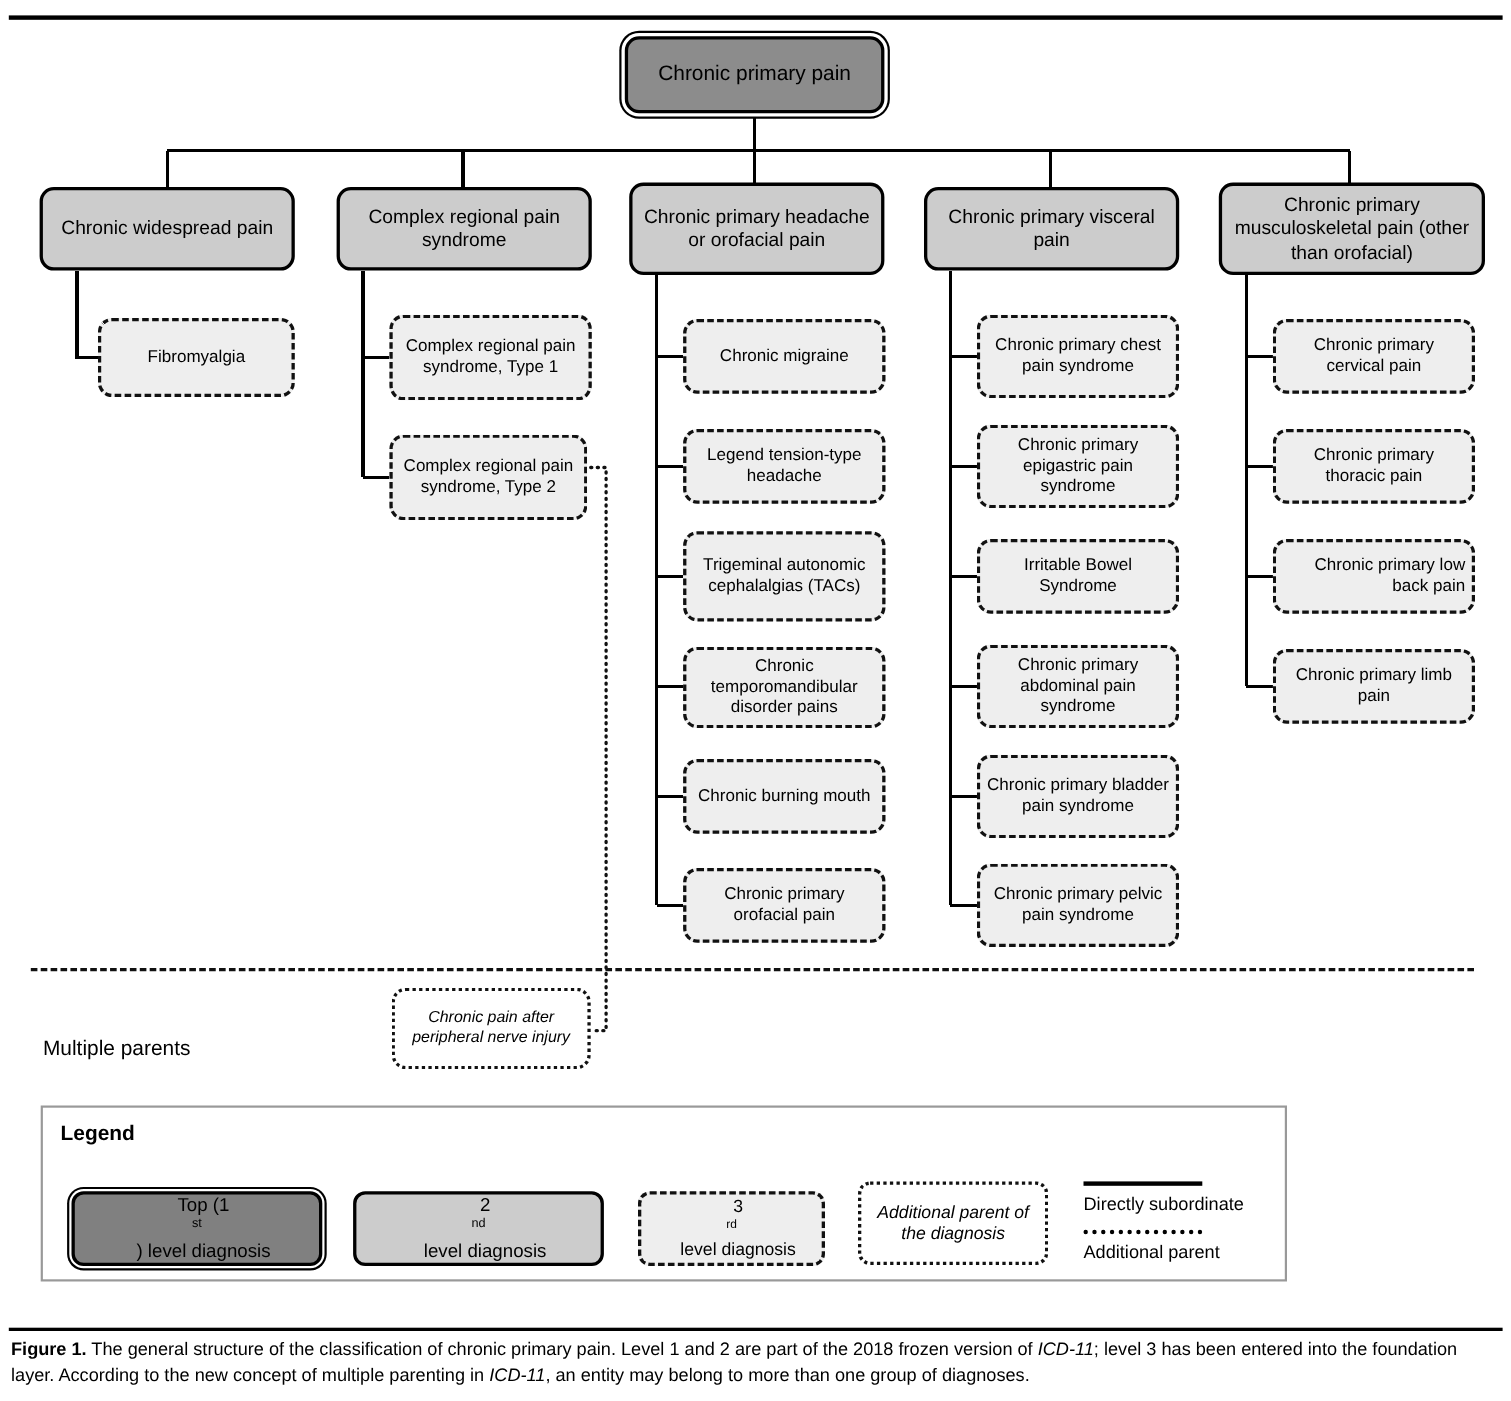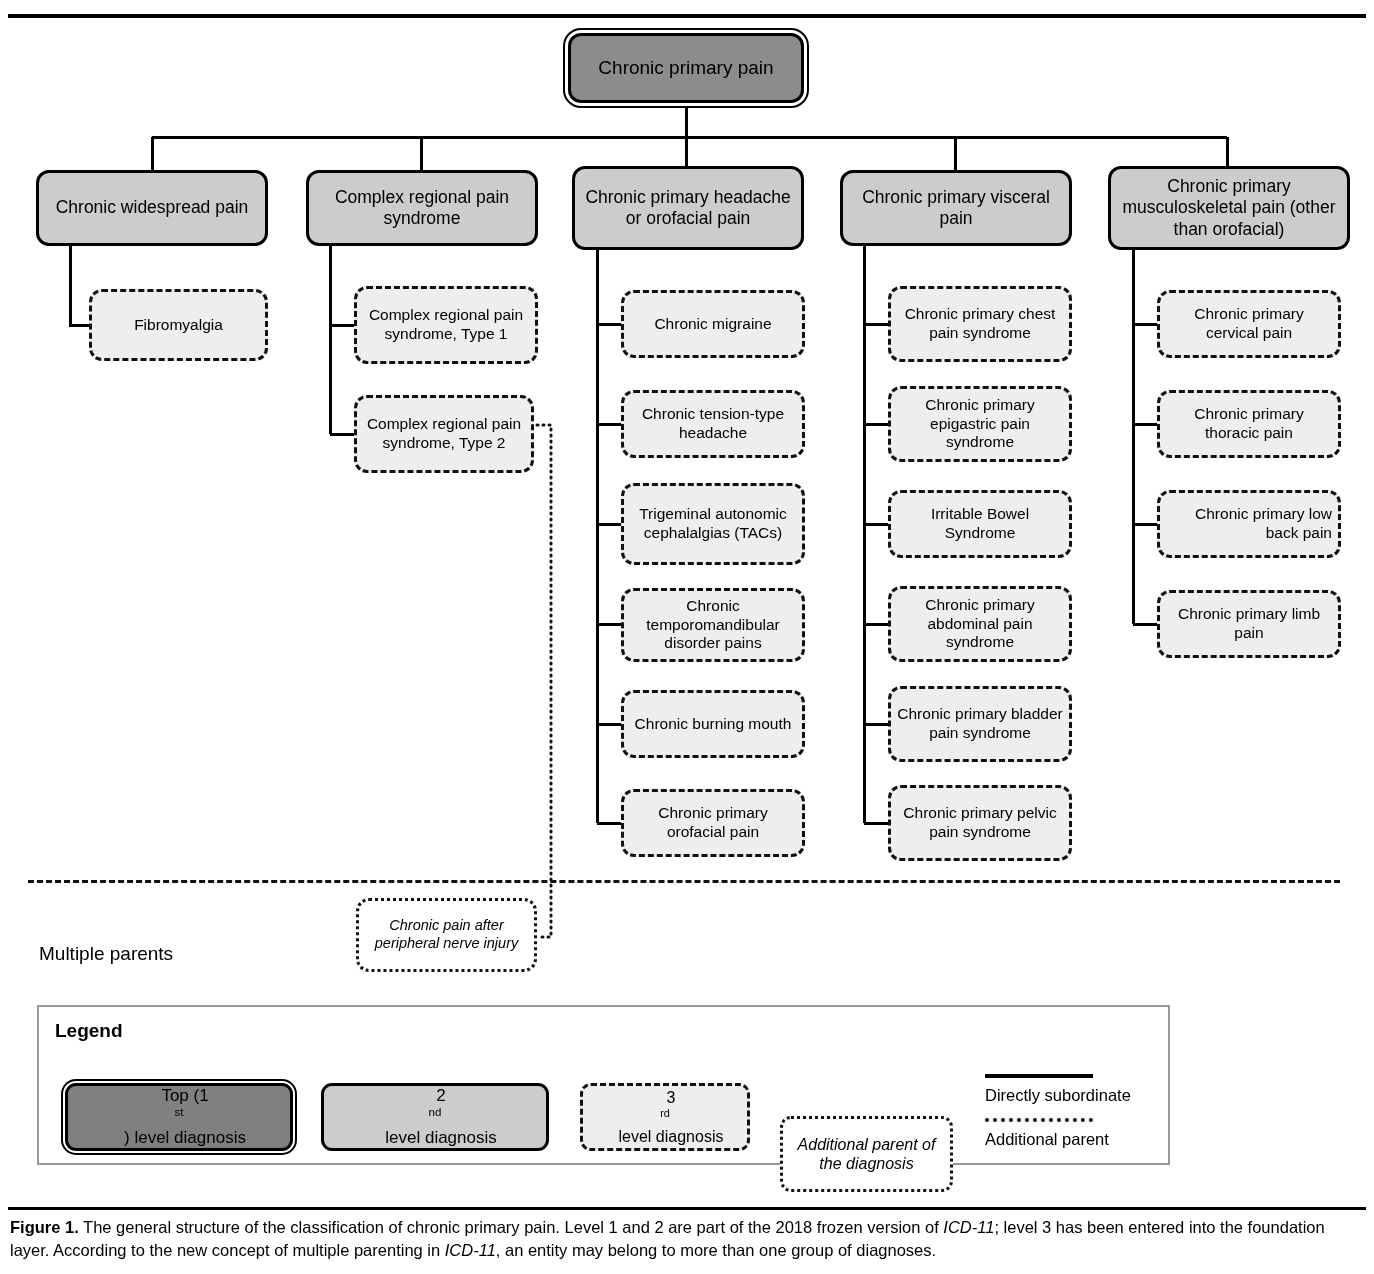--- a/index.html
+++ b/index.html
@@ -258,21 +258,21 @@
     <span>Complex regional pain syndrome, Type 1</span>
   </div>
   <div class="node lvl3" style="left:354px; top:395px; width:180px; height:78px;">
     <span>Complex regional pain syndrome, Type 2</span>
   </div>
 
   <div class="node lvl3" style="left:621px; top:290px; width:184px; height:68px;">
     <span>Chronic migraine</span>
   </div>
   <div class="node lvl3" style="left:621px; top:390px; width:184px; height:68px;">
-    <span>Chronic tension-type headache</span>
+    <span>Legend tension-type headache</span>
   </div>
   <div class="node lvl3" style="left:621px; top:483px; width:184px; height:82px;">
     <span>Trigeminal autonomic cephalalgias (TACs)</span>
   </div>
   <div class="node lvl3" style="left:621px; top:588px; width:184px; height:74px;">
     <span>Chronic temporomandibular disorder pains</span>
   </div>
   <div class="node lvl3" style="left:621px; top:690px; width:184px; height:68px;">
     <span>Chronic burning mouth</span>
   </div>
@@ -326,21 +326,21 @@
   </div>
 
   <div class="legend-item lg2" style="left:321px; top:1083px; width:228px; height:68px;">
     <span><span>2</span><sup>nd</sup><span> level diagnosis</span></span>
   </div>
 
   <div class="legend-item lg3" style="left:580px; top:1083px; width:170px; height:68px;">
     <span><span>3</span><sup>rd</sup><span> level diagnosis</span></span>
   </div>
 
-  <div class="legend-item lg4" style="left:780px; top:1116px; width:173px; height:76px;">
+  <div class="legend-item lg4" style="left:780px; top:1074px; width:173px; height:76px;">
     <span>Additional parent of the diagnosis</span>
   </div>
 
   <div class="lg-line-solid"></div>
   <div class="lg-line-label lg-lab-sub">Directly subordinate</div>
   <div class="lg-line-dotted"></div>
   <div class="lg-line-label lg-lab-add">Additional parent</div>
 
   <div class="caption"><b>Figure 1.</b><span> The general structure of the classification of chronic primary pain. Level 1 and 2 are part of the 2018 frozen version of </span><i>ICD-11</i><span>; level 3 has been entered into the foundation layer. According to the new concept of multiple parenting in </span><i>ICD-11</i><span>, an entity may belong to more than one group of diagnoses.</span></div>
 

